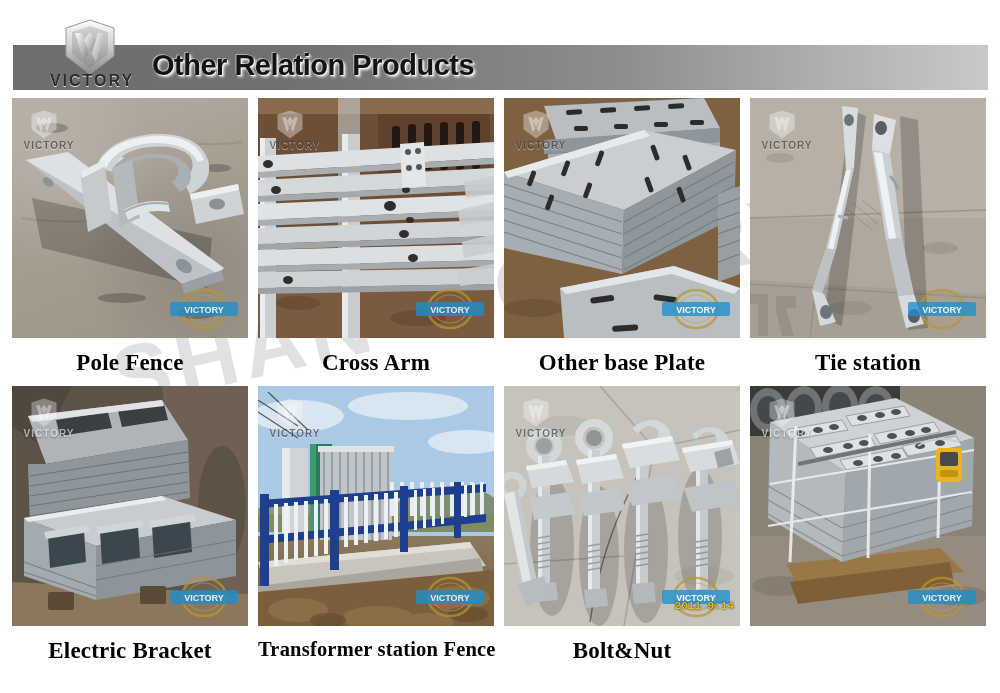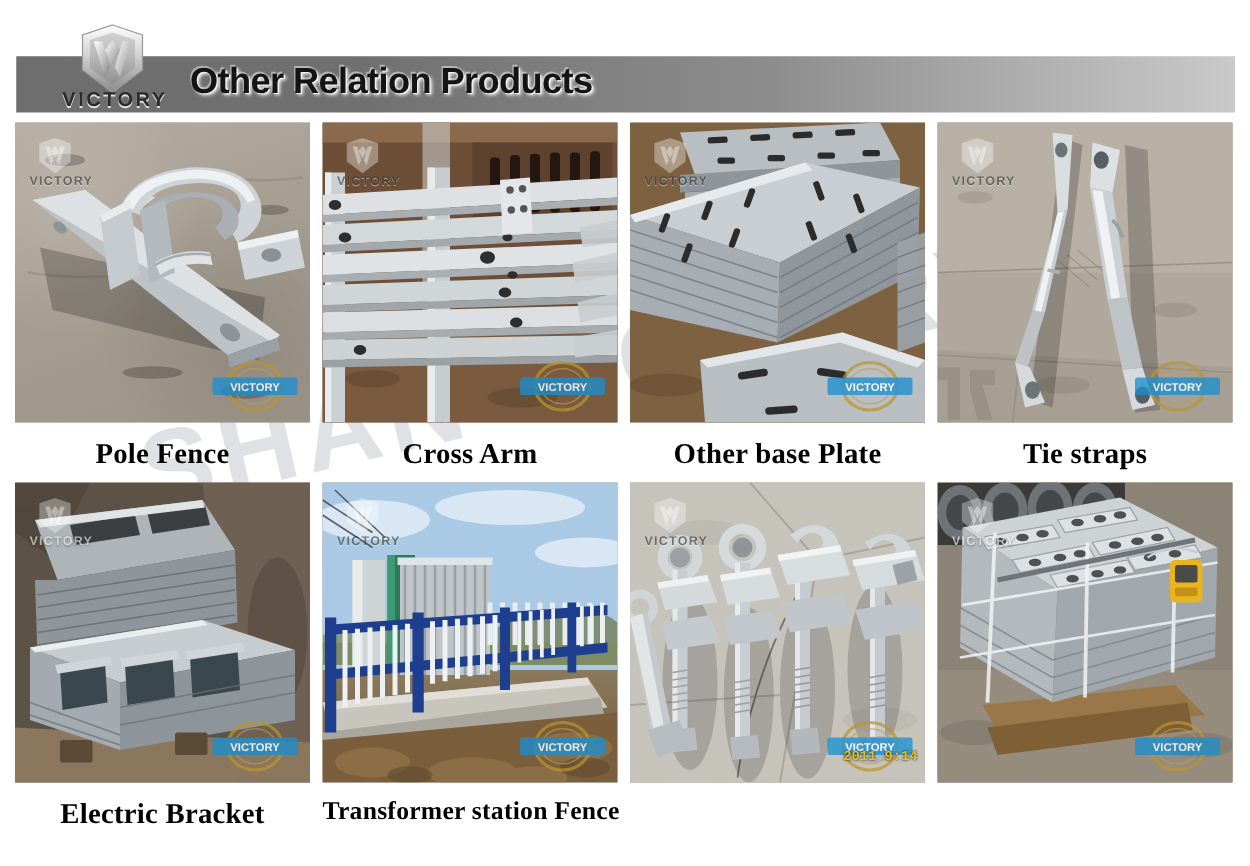--- a/index.html
+++ b/index.html
@@ -437,21 +437,21 @@
               </svg>
             <div class="vt">VICTORY</div>
           </div>
           <svg class="wm-stamp" viewBox="0 0 76 42">
             <ellipse cx="38" cy="21" rx="22" ry="19" fill="none" stroke="#b9952e" stroke-width="2.5" opacity=".85"></ellipse>
             <ellipse cx="38" cy="21" rx="17" ry="14" fill="none" stroke="#c0a040" stroke-width="1.2" opacity=".7"></ellipse>
             <rect x="4" y="14" width="68" height="14" rx="2" fill="#1a8fd0" opacity=".9"></rect>
             <text x="38" y="25" font-size="9" font-family="Liberation Sans, sans-serif" font-weight="bold" fill="#fff" text-anchor="middle">VICTORY</text>
           </svg>
         </div>
-        <div class="caption">Tie straps</div>
+        <div class="caption">Tie station</div>
       </div>
 
     </div>
 
     <div class="row">
 
       <div class="cell">
         <div class="photo">
           <div class="scene darkyard"></div>
           <svg class="scene" viewBox="0 0 236 240" preserveAspectRatio="none">
@@ -760,20 +760,21 @@
             <div class="vt">VICTORY</div>
           </div>
           <div class="wm-date" style="right:6px;bottom:14px;">2011          9:14</div>
           <svg class="wm-stamp" viewBox="0 0 76 42">
             <ellipse cx="38" cy="21" rx="22" ry="19" fill="none" stroke="#b9952e" stroke-width="2.5" opacity=".85"></ellipse>
             <ellipse cx="38" cy="21" rx="17" ry="14" fill="none" stroke="#c0a040" stroke-width="1.2" opacity=".7"></ellipse>
             <rect x="4" y="14" width="68" height="14" rx="2" fill="#1a8fd0" opacity=".9"></rect>
             <text x="38" y="25" font-size="9" font-family="Liberation Sans, sans-serif" font-weight="bold" fill="#fff" text-anchor="middle">VICTORY</text>
           </svg>
         </div>
+        <div class="caption">Bolt&amp;Nut</div>
       </div>
 
       <div class="cell">
         <div class="photo">
           <div class="scene darkyard"></div>
           <svg class="scene" viewBox="0 0 236 240" preserveAspectRatio="none">
             <rect x="0" y="0" width="236" height="240" fill="#8c8377"></rect>
             <rect x="0" y="150" width="236" height="90" fill="#968c7e"></rect>
             <g opacity=".25" fill="#5d564c">
               <ellipse cx="30" cy="200" rx="28" ry="10"></ellipse>

